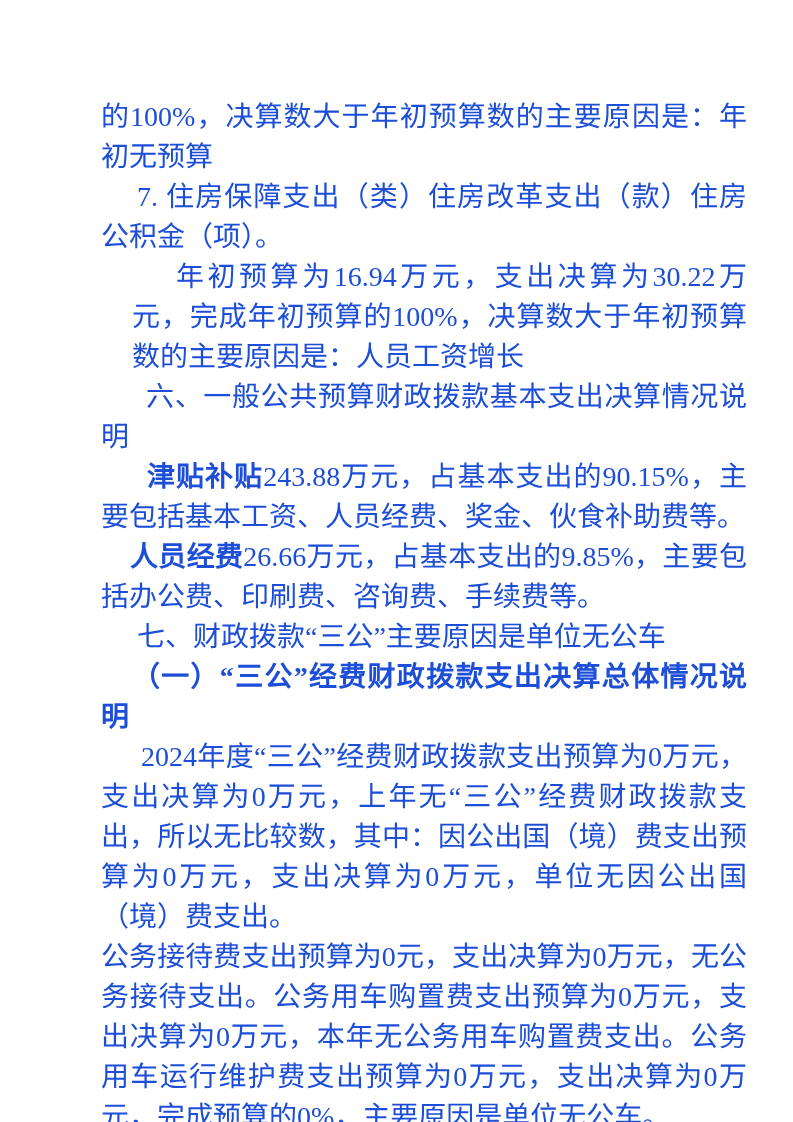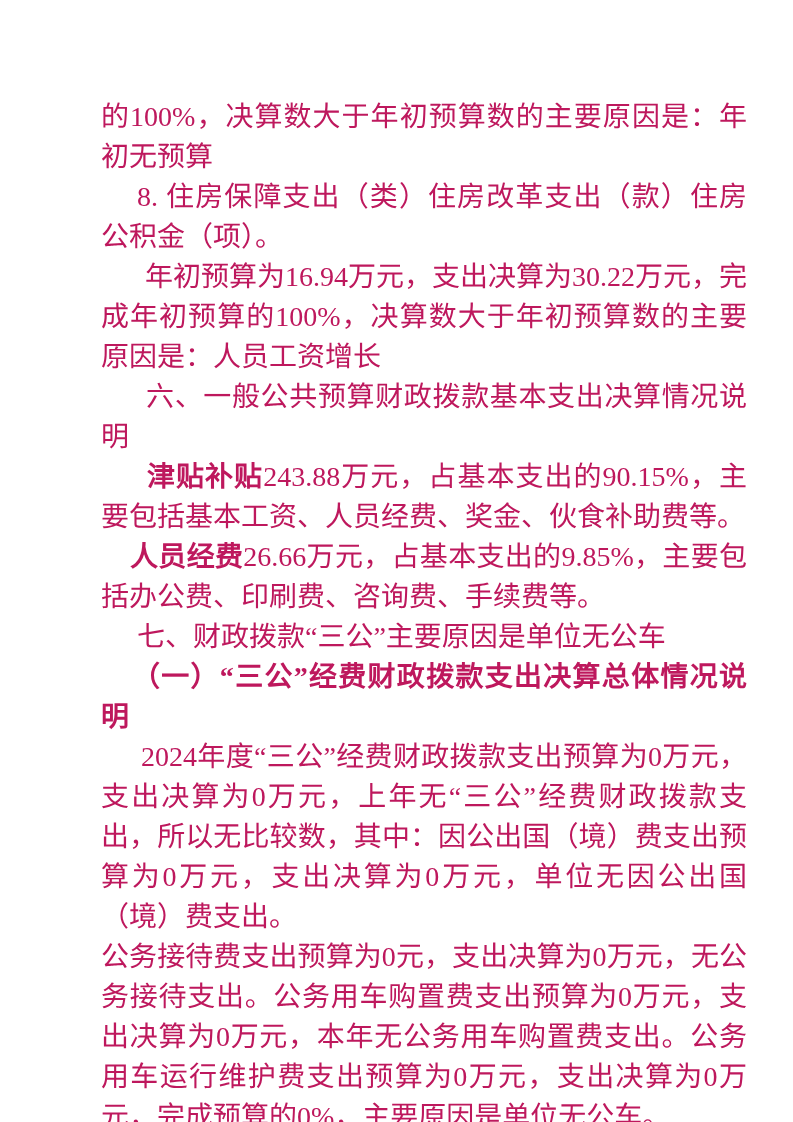--- a/index.html
+++ b/index.html
@@ -35,25 +35,25 @@
     padding: 0;
     overflow-wrap: break-word;
   }
   .bold {
     font-weight: bold;
   }
 </style>
 </head>
 <body>
 
-<div class="page" style="background: rgb(255, 255, 255); color: #be185d;">
+<div class="page" style="background: rgb(255, 255, 255); color: #1d4ed8;">
   <div class="content">
       <p class="para" style="text-indent: 0px;"><span class="">的100%，决算数大于年初预算数的主要原因是：年初无预算</span></p>
-      <p class="para" style="text-indent: 36px;"><span class="">8. 住房保障支出（类）住房改革支出（款）住房公积金（项）。</span></p>
-      <p class="para" style="text-indent: 44px;"><span class="">年初预算为16.94万元，支出决算为30.22万元，完成年初预算的100%，决算数大于年初预算数的主要原因是：人员工资增长</span></p>
+      <p class="para" style="text-indent: 36px;"><span class="">7. 住房保障支出（类）住房改革支出（款）住房公积金（项）。</span></p>
+      <p class="para" style="text-indent: 44px; margin-left: 31px;"><span class="">年初预算为16.94万元，支出决算为30.22万元，完成年初预算的100%，决算数大于年初预算数的主要原因是：人员工资增长</span></p>
       <p class="para" style="text-indent: 45px;"><span class="">六、一般公共预算财政拨款基本支出决算情况说明</span></p>
       <p class="para" style="text-indent: 46px;"><span class="bold">津贴补贴</span><span class="">243.88万元，占基本支出的90.15%，主要包括基本工资、人员经费、奖金、伙食补助费等。</span></p>
       <p class="para" style="text-indent: 29px;"><span class="bold">人员经费</span><span class="">26.66万元，占基本支出的9.85%，主要包括办公费、印刷费、咨询费、手续费等。</span></p>
       <p class="para" style="text-indent: 36px;"><span class="">七、财政拨款“三公”主要原因是单位无公车</span></p>
       <p class="para" style="text-indent: 31px;"><span class="bold">（一）“三公”经费财政拨款支出决算总体情况说明</span></p>
       <p class="para" style="text-indent: 40px;"><span class="">2024年度“三公”经费财政拨款支出预算为0万元，支出决算为0万元，上年无“三公”经费财政拨款支出，所以无比较数，其中：因公出国（境）费支出预算为0万元，支出决算为0万元，单位无因公出国（境）费支出。</span></p>
       <p class="para" style="text-indent: 0px;"><span class="">公务接待费支出预算为0元，支出决算为0万元，无公务接待支出。公务用车购置费支出预算为0万元，支出决算为0万元，本年无公务用车购置费支出。公务用车运行维护费支出预算为0万元，支出决算为0万元，完成预算的0%，主要原因是单位无公车。</span></p>
     </div>
 </div>
 

